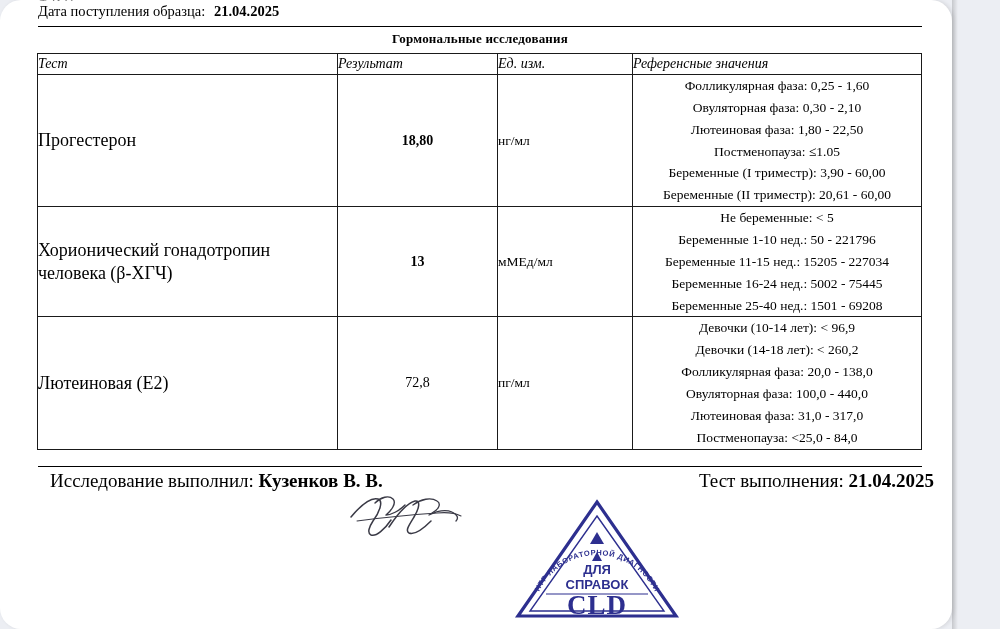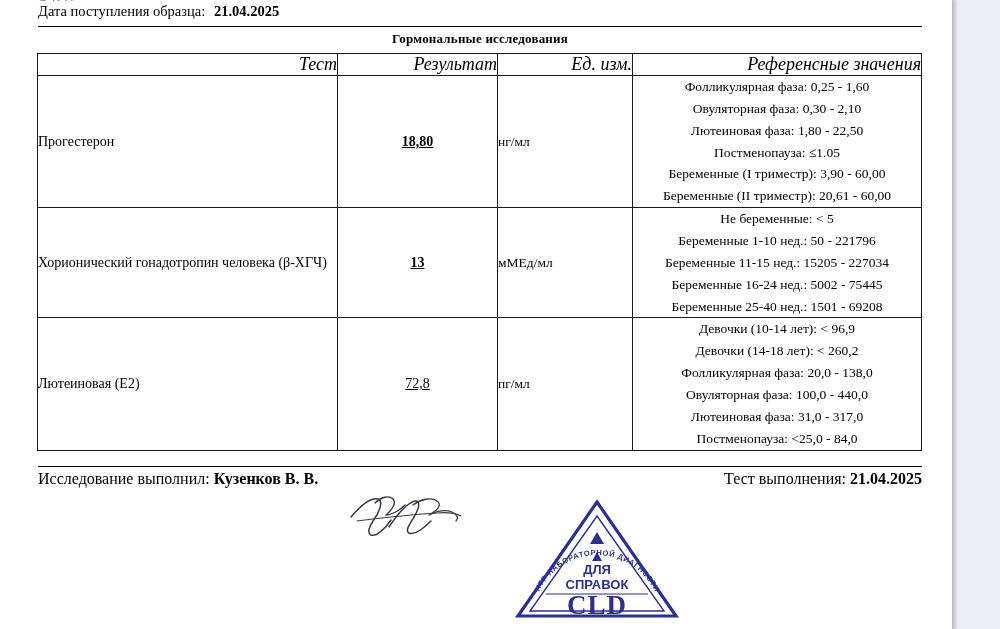--- a/index.html
+++ b/index.html
@@ -24,20 +24,21 @@
     background: #eceef3;
   }
   #page-sheet {
     position: absolute;
     left: 0;
     top: 0;
     width: 952px;
     height: 629px;
     background: #ffffff;
     box-shadow: 2px 0 4px rgba(0,0,0,0.10);
+    border-radius: 21px;
   }
   #page-edge-shadow {
     position: absolute;
     left: 952px;
     top: 0;
     width: 6px;
     height: 629px;
     background: linear-gradient(to right, rgba(0,0,0,0.16), rgba(0,0,0,0.0));
     pointer-events: none;
   }
@@ -98,38 +99,37 @@
   #results-table th,
   #results-table td {
     border: 1.2px solid #1a1a1a;
     padding: 0;
     vertical-align: middle;
   }
   #results-table thead th {
     height: 20px;
     font-style: italic;
     font-weight: normal;
-    font-size: 18px;
-    text-align: right;
+    font-size: 14px;
+    text-align: left;
   }
   .col-test    { width: 300px; }
   .col-result  { width: 160px; }
   .col-units   { width: 135px; }
   .col-ref     { width: 289px; }
 
   td.cell-test {
     text-align: left;
     padding: 0 0 0 8px;
-    font-size: 14px;
+    font-size: 18px;
     line-height: 1.25;
   }
   td.cell-result {
     text-align: center;
     font-size: 14px;
-    text-decoration: underline;
   }
   td.cell-result.bold { font-weight: bold; }
   td.cell-units {
     text-align: left;
     font-size: 13.5px;
   }
   td.cell-ref {
     text-align: center;
     font-size: 13.5px;
     padding: 4px 4px;
@@ -150,25 +150,25 @@
   .rule-above-signature {
     position: absolute;
     left: 38px;
     top: 466px;
     width: 884px;
     height: 0;
     border-top: 1.8px solid #000;
   }
   .signature-row {
     position: absolute;
-    left: 38px;
+    left: 50px;
     top: 470px;
     width: 884px;
     height: 20px;
-    font-size: 16px;
+    font-size: 19px;
   }
   .signature-row .left  { position: absolute; left: 0;  top: 0; white-space: nowrap; }
   .signature-row .right { position: absolute; right: 0; top: 0; white-space: nowrap; }
   .signature-row b { font-weight: bold; }
 
   
   #signature-mark {
     position: absolute;
     left: 345px;
     top: 487px;

